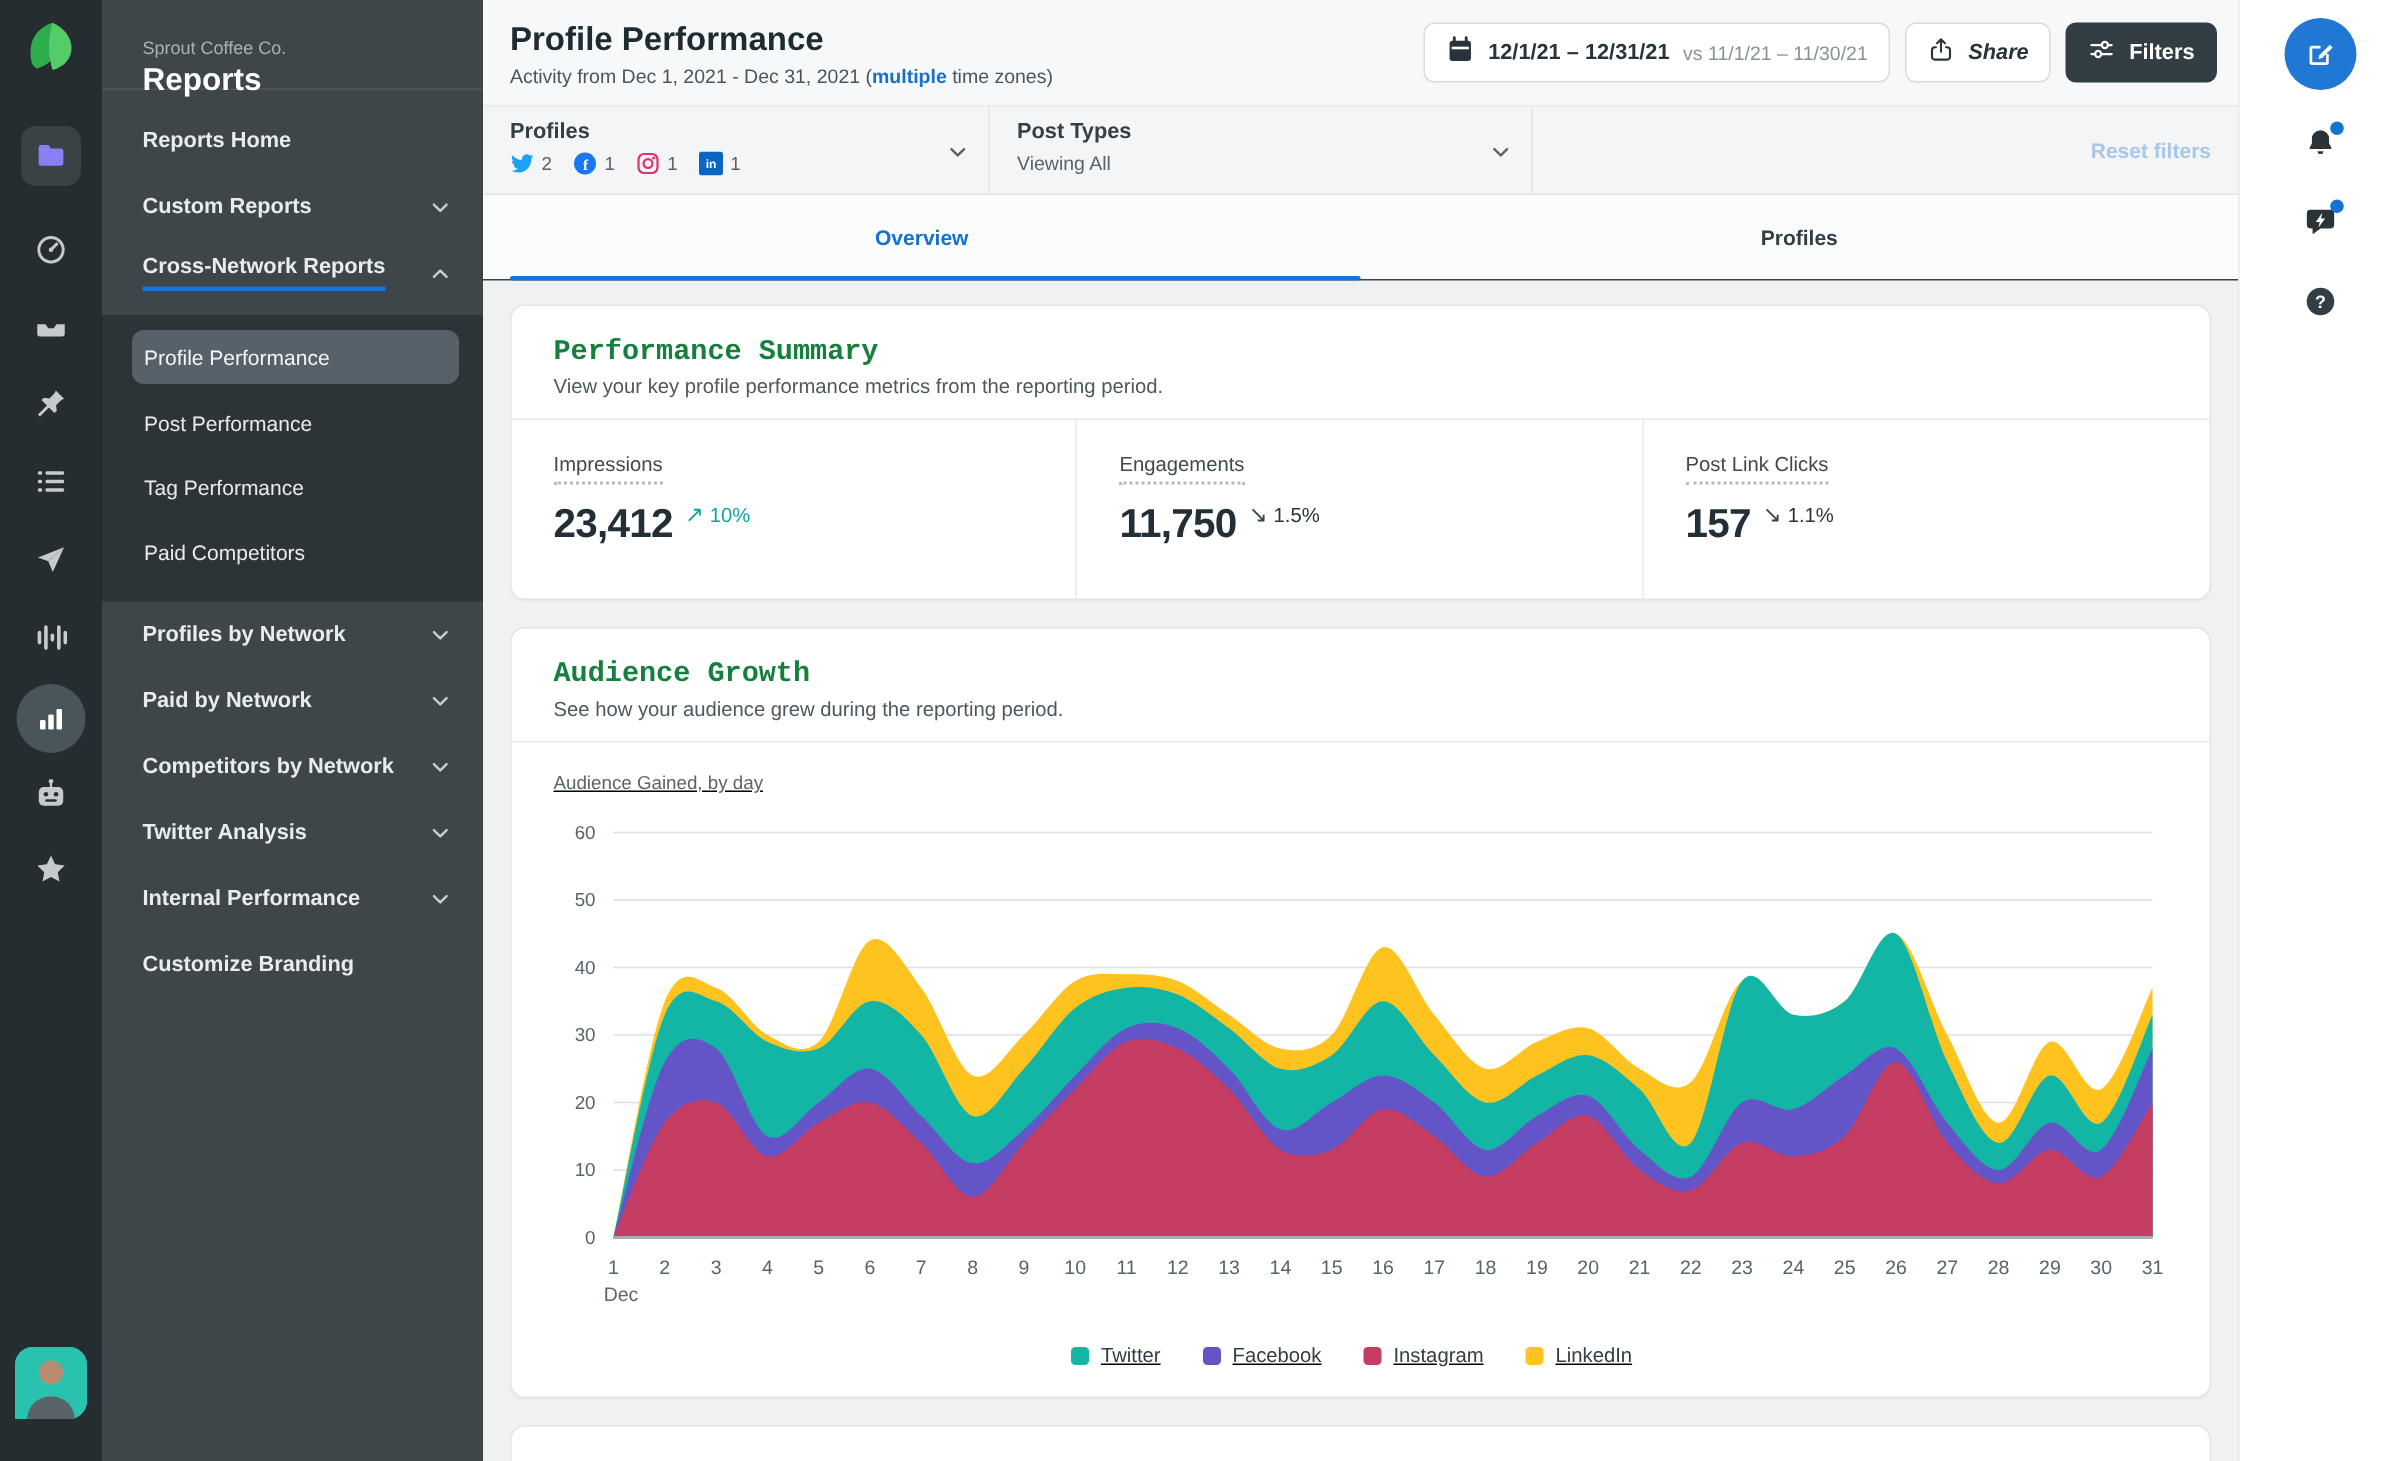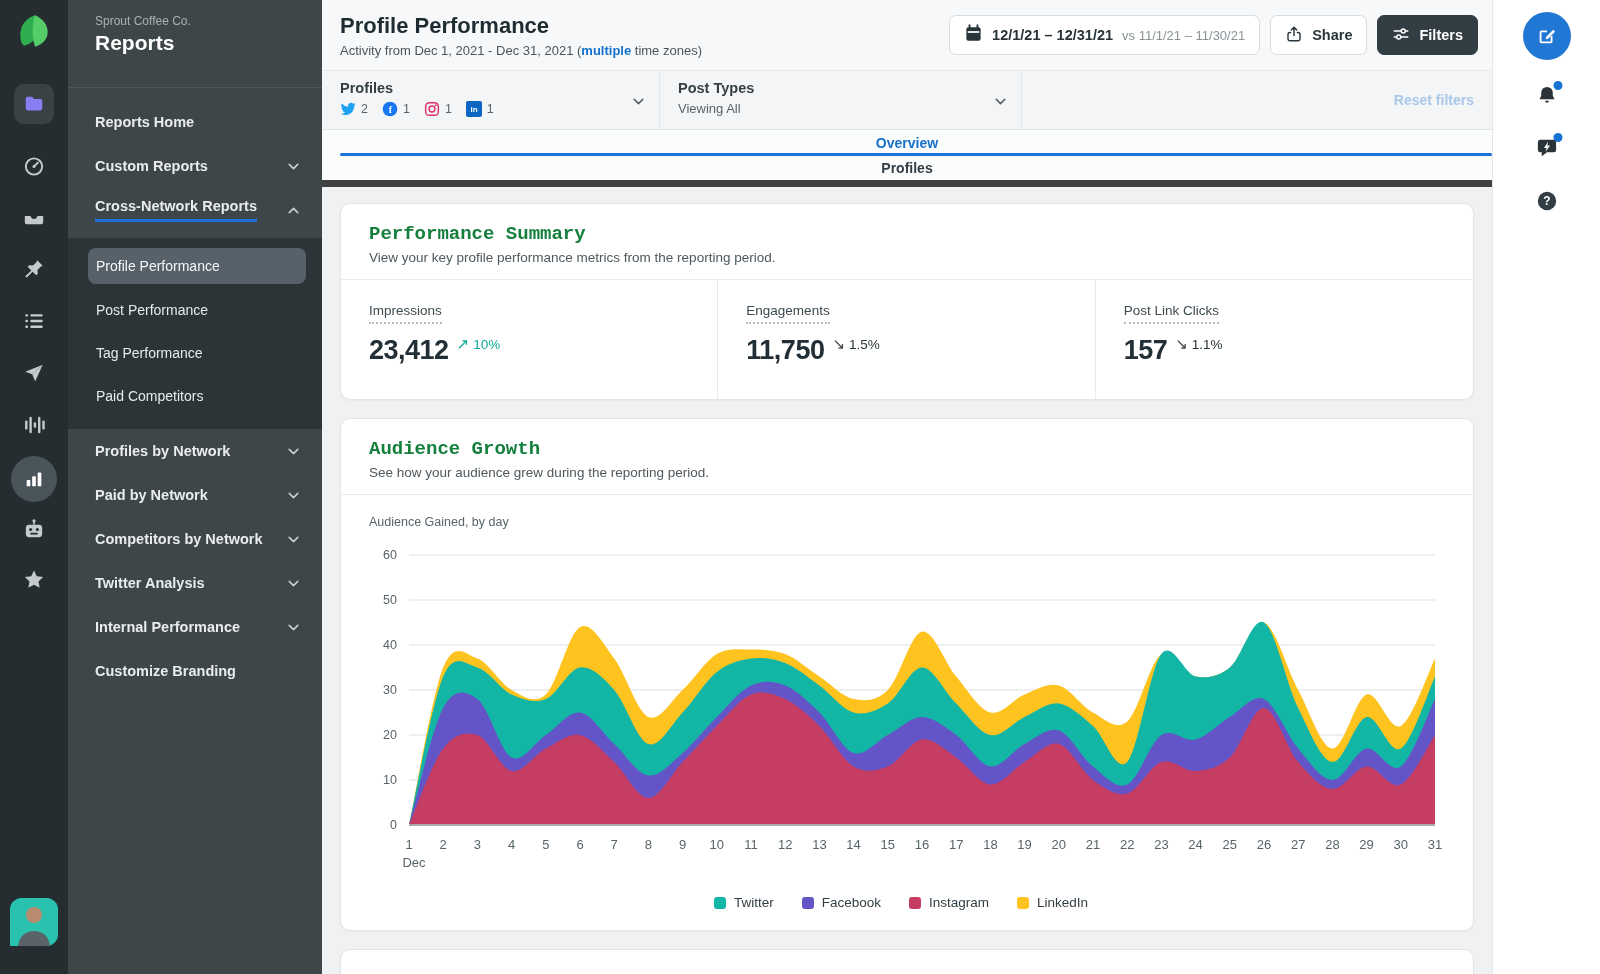--- a/index.html
+++ b/index.html
@@ -8,21 +8,21 @@
 
   
   .icon-rail { position:absolute; left:0; top:0; width:68px; height:100%; background:#262D30; z-index:6; }
   .rail-ic { position:absolute; left:50%; transform:translateX(-50%); color:#C5CBCD; display:flex; align-items:center; justify-content:center; cursor:pointer; }
   .rail-tile { width:40px; height:40px; background:#3A4246; border-radius:10px; }
   .rail-circle { width:46px; height:46px; background:#4A555B; border-radius:50%; }
   .avatar { width:48px; height:48px; background:#29C2AE; border-radius:12px 12px 12px 0; overflow:hidden; }
 
   
   .sidebar { position:absolute; left:68px; top:0; width:254px; height:100%; background:#3E4649; color:#E9ECED; z-index:5; }
-  .sb-head { height:88px; padding:14px 0 0 27px; border-bottom:1px solid rgba(255,255,255,.09); }
+  .sb-head { height:60px; padding:25px 0 0 27px; border-bottom:1px solid rgba(255,255,255,.09); }
   .sb-company { font-size:12px; color:#A9B1B5; margin-bottom:3px; }
   .sb-title { font-size:21px; font-weight:700; color:#FFFFFF; }
   .nav { padding-top:12px; }
   .nav-item { height:44px; display:flex; align-items:center; justify-content:space-between; padding:0 20px 0 27px; font-size:14.5px; font-weight:700; color:#E9ECED; cursor:pointer; }
   .nav-label.underlined { border-bottom:3px solid #1B72D9; padding-bottom:5px; }
   .nav-sub-wrap { background:#2D3437; padding:10px 0 12px; margin-top:6px; }
   .nav-sub { height:43px; display:flex; align-items:center; padding-left:28px; font-size:14px; font-weight:400; color:#E6EAEB; cursor:pointer; }
   .nav-sub.selected { background:#57616A; border-radius:8px; margin:0 16px 4px 20px; padding-left:8px; height:36px; color:#F4F6F7; }
   .nav-bottom { padding-top:0; }
 
@@ -35,56 +35,56 @@
   
   .main { position:absolute; left:322px; right:108px; top:0; height:100%; background:#EFF1F3; overflow:hidden; }
   .main-header { height:70px; background:#F7F8F9; display:flex; align-items:center; justify-content:space-between; padding:0 14px 0 18px; }
   .mh-title { font-size:22px; font-weight:700; color:#1E2B31; margin-bottom:4px; }
   .mh-sub { font-size:13px; color:#4A555B; }
   .mh-sub .link { color:#1570CE; font-weight:700; cursor:pointer; }
   .mh-controls { display:flex; gap:10px; }
   .btn { height:40px; border:1px solid #D8DCDE; background:#fff; border-radius:7px; display:flex; align-items:center; gap:9px; padding:0 14px; font-size:14.5px; cursor:pointer; }
   .btn-date .range { font-weight:700; color:#28343A; }
   .btn-date .compare { color:#8A9296; font-size:13px; }
-  .btn-share { font-weight:700; color:#28343A; }
+  .btn-share { font-weight:700; color:#28343A;font-style:italic; }
   .btn-filters { background:#333E44; border-color:#333E44; color:#fff; font-weight:700; }
 
   .filter-bar { height:60px; background:#F4F5F7; border-top:1px solid #E7E9EB; border-bottom:1px solid #E2E5E7; display:flex; }
   .fgroup { position:relative; padding:9px 16px 0 18px; border-right:1px solid #E2E5E7; cursor:pointer; }
   .fg-profiles { width:338px; }
   .fg-posttypes { width:362px; }
   .fg-label { font-size:14.5px; font-weight:700; color:#333F45; margin-bottom:5px; }
   .fg-sub { font-size:13px; color:#5A6468; }
   .fg-chev { position:absolute; right:12px; top:22px; }
   .chips { display:flex; gap:14px; align-items:center; }
   .chip { display:flex; align-items:center; gap:5px; font-size:12.5px; color:#5A6468; }
   .freset { flex:1; display:flex; align-items:center; justify-content:flex-end; padding-right:18px; font-size:14px; font-weight:700; color:#A9C7E8; cursor:pointer; }
 
-  .tab-bar { height:57px; background:#FBFCFC; border-bottom:7px solid #404040; display:flex;flex-direction:column; }
+  .tab-bar { height:57px; background:#FBFCFC; border-bottom:1px solid #404040; display:flex; }
   .tab { flex:1; display:flex; align-items:center; justify-content:center; font-size:14px; font-weight:700; color:#323E44; position:relative; cursor:pointer; }
   .tab.active { color:#1570CE; }
   .tab.active::after { content:""; position:absolute; left:18px; right:0; bottom:-1px; height:3px; background:#1B72D9; border-radius:2px; }
 
   .content { padding:16px 18px 0; }
   .card { background:#fff; border:1px solid #E2E5E7; border-radius:10px; box-shadow:0 1px 2px rgba(20,30,35,.04); }
   .card-head { padding:19px 28px 14px; border-bottom:1px solid #E8EAEC; }
   .card-title { font-size:19px; font-weight:700; color:#15803d; margin-bottom:5px;font-family:Liberation Mono, monospace; }
   .card-desc { font-size:13.5px; color:#4E585D; }
 
   .metrics-row { display:flex; height:119px; }
   .metric { width:33.333%; padding:21px 0 16px 28px; border-right:1px solid #E8EAEC; }
   .metric:last-child { border-right:none; }
   .metric-label { display:inline-block; font-size:13.5px; color:#3E4A50; padding-bottom:4px; border-bottom:2px dotted #B6BCBF; margin-bottom:11px; cursor:help; }
   .metric-line { display:flex; align-items:flex-start; gap:8px; }
   .metric-value { font-size:27px; font-weight:800; color:#222F36; letter-spacing:-.5px; }
   .delta { display:flex; align-items:center; gap:4px; font-size:13.5px; color:#28343A; }
   .delta .arr { font-size:15px; color:#39444A; }
   .delta.pos .arr, .delta.pos .pct { color:#0BA99C; }
 
-  .chart-wrap { padding:16px 40px 14px 28px; }
+  .chart-wrap { padding:16px 40px 14px 28px;text-decoration:underline; }
   .chart-label { font-size:12.5px; color:#59646A; margin:4px 0 10px; }
   .legend { display:flex; justify-content:center; gap:28px; margin-top:6px; padding-bottom:6px; }
   .lg-item { display:flex; align-items:center; gap:8px; font-size:13.5px; color:#323E44; cursor:pointer; }
   .lg-swatch { width:12px; height:12px; border-radius:3px; }
 
   .card-table { margin-top:18px; height:120px; position:relative; padding-top:31px; }
 </style>
 </head>
 <body>
 

